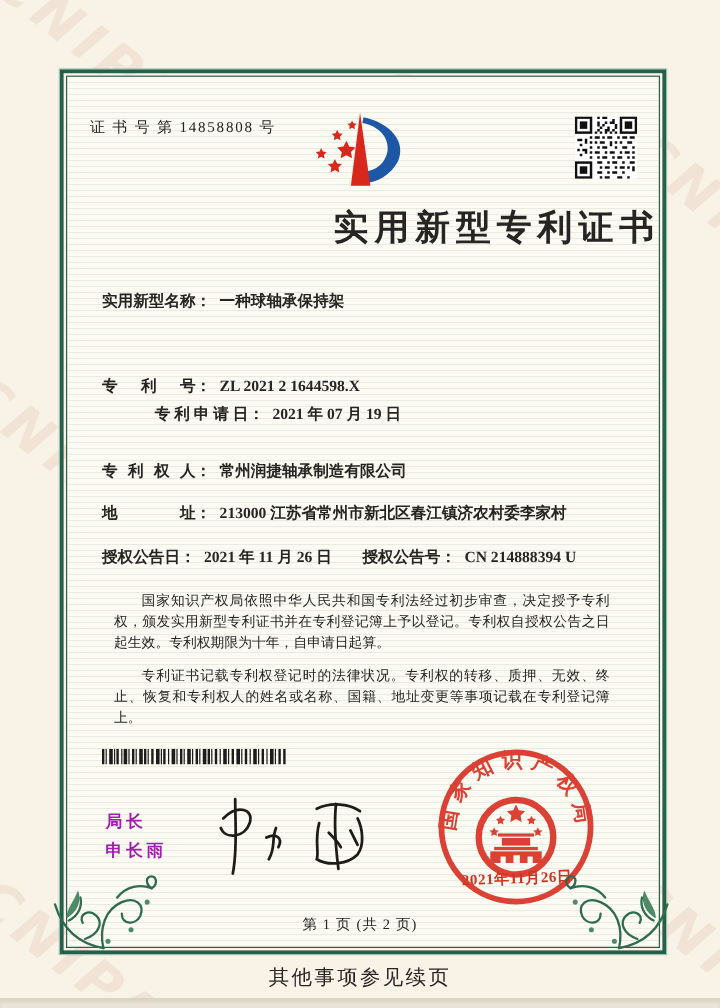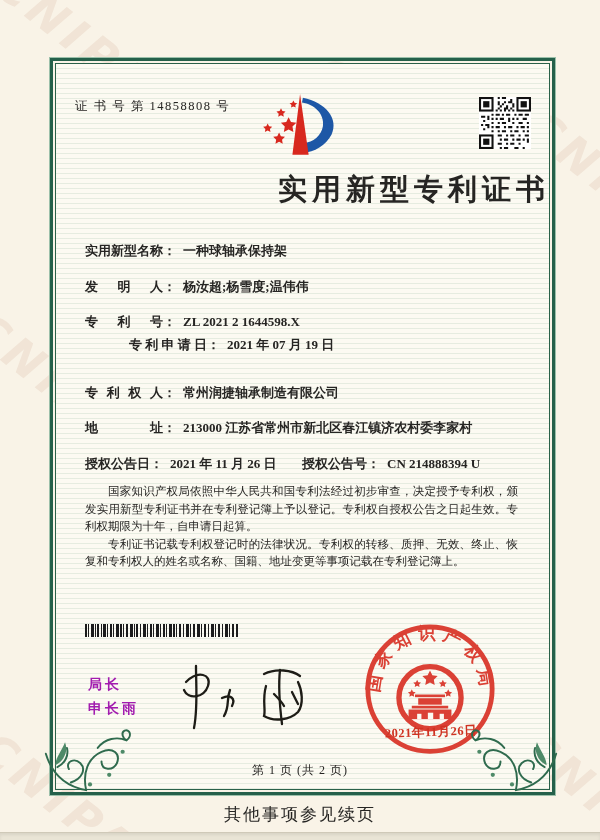--- a/index.html
+++ b/index.html
@@ -20,21 +20,21 @@
   .title{position:absolute;left:50px;top:170px;width:500px;text-align:right;
          font-size:29px;font-weight:bold;letter-spacing:5px;}
   .frow{position:absolute;left:85px;font-size:13px;font-weight:bold;white-space:nowrap;}
   .flabel{display:inline-block;width:78px;text-align:justify;text-align-last:justify;}
   .fval{margin-left:7px;font-weight:bold;}
   .r1{top:242px;} .r2{top:278px;} .r3{top:313px;} .r4{top:336px;margin-left:44px;} .r5{top:384px;} .r6{top:419px;}
   .grant{position:absolute;top:455px;left:85px;font-size:13px;font-weight:bold;white-space:nowrap;}
   .grant2{position:absolute;left:217px;top:0;}
   .body-text{position:absolute;left:85px;top:483px;width:433px;font-size:11.5px;
              line-height:17.5px;text-align:justify;}
-  .body-text p{margin:0;text-indent:2em;}
+  .body-text p{margin:10px;text-indent:2em;}
   .barcode{position:absolute;left:85px;top:624px;}
   .signer{position:absolute;left:88px;font-family:"Liberation Sans","DejaVu Sans",sans-serif;
           font-weight:bold;font-size:14px;letter-spacing:3px;color:#a21caf;}
   .signer.t1{top:676px;} .signer.t2{top:700px;}
   .sig{position:absolute;left:172px;top:660px;}
   .seal{position:absolute;left:355px;top:612px;opacity:0.93;}
   .seal-date{position:absolute;left:365px;top:724px;width:132px;text-align:center;
              color:#cf3322;font-size:12.5px;font-weight:bold;letter-spacing:0.5px;
              transform:rotate(-2deg);}
   .page-ind{position:absolute;left:50px;top:762px;width:500px;text-align:center;font-size:12px;letter-spacing:1px;}
@@ -104,23 +104,20 @@
                M9,22h2v1h-2z M13,22h1v1h-1z M15,22h2v1h-2z M19,22h1v1h-1z
                M10,24h1v1h-1z M12,24h2v1h-2z M17,24h2v1h-2z M21,24h1v1h-1z"></path>
     </g>
   </svg>
 
   <div class="title">实用新型专利证书</div>
 
   <div class="frow r1">
     <span class="flabel">实用新型名称</span><span>：</span><span class="fval">一种球轴承保持架</span>
   </div>
-  <div class="frow r2">
-    <span class="flabel">发明人</span><span>：</span><span class="fval">杨汝超;杨雪度;温伟伟</span>
-  </div>
   <div class="frow r3">
     <span class="flabel">专利号</span><span>：</span><span class="fval">ZL 2021 2 1644598.X</span>
   </div>
   <div class="frow r4">
     <span class="flabel">专利申请日</span><span>：</span><span class="fval">2021 年 07 月 19 日</span>
   </div>
   <div class="frow r5">
     <span class="flabel">专利权人</span><span>：</span><span class="fval">常州润捷轴承制造有限公司</span>
   </div>
   <div class="frow r6">

